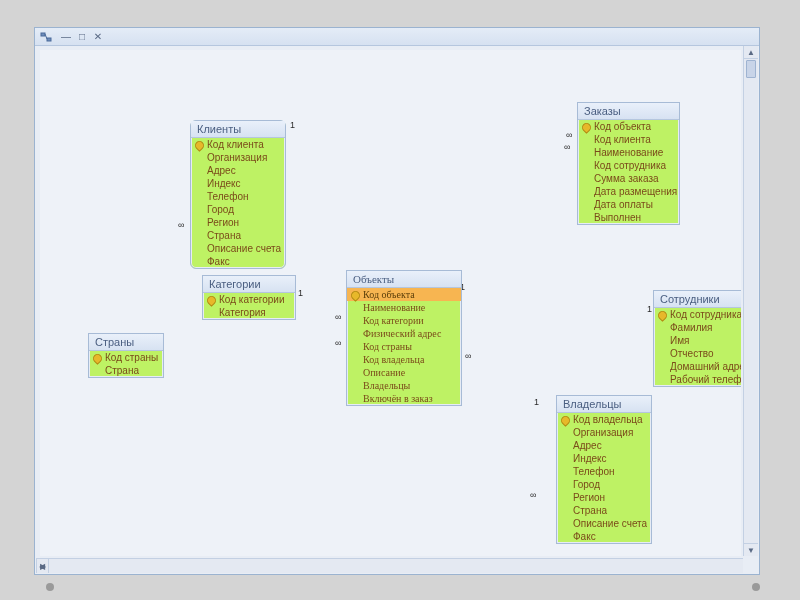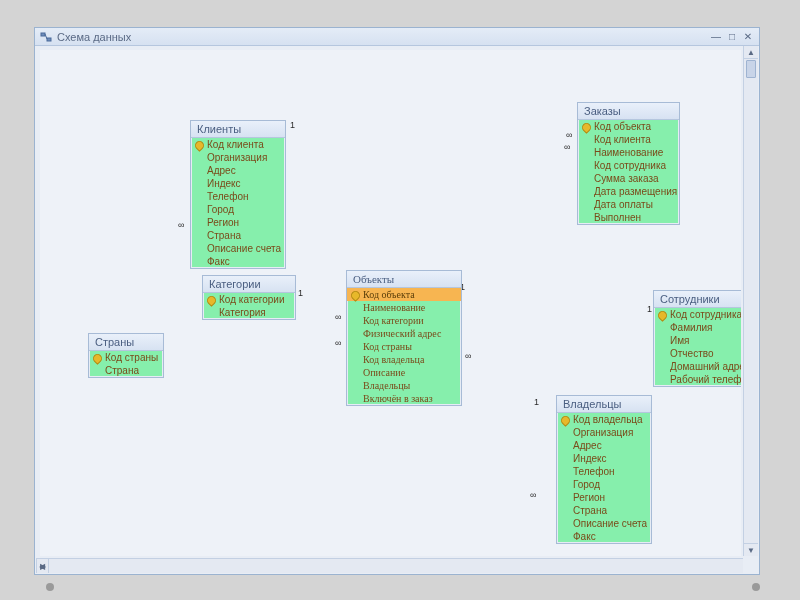--- a/index.html
+++ b/index.html
@@ -44,21 +44,21 @@
     font-size: 10px;
   }
   .canvas {
     position: absolute;
     left: 5px; top: 22px; right: 18px; bottom: 18px;
     background: #EEF2F8;
     overflow: hidden;
   }
   .table {
     position: absolute;
-    background: #86efac;
+    background: #bef264;
     border: 1px solid #A7BBD6;
     box-shadow: 0 0 0 1px #E6ECF5 inset;
     font-size: 10px;
     color: #7A4B1A;
   }
   .table .hdr {
     background: linear-gradient(#E9F0FA,#D7E2F2);
     color: #4A5E80;
     padding: 2px 6px;
     border-bottom: 1px solid #B5C6DE;
@@ -127,21 +127,20 @@
 
 <div class="window">
   <div class="titlebar">
     <span class="icon">
       <svg width="12" height="12" viewBox="0 0 12 12">
           <rect x="1" y="2" width="4" height="3" fill="#6F8DBB" stroke="#4A6A9A"></rect>
           <rect x="7" y="7" width="4" height="3" fill="#6F8DBB" stroke="#4A6A9A"></rect>
           <line x1="5" y1="3" x2="7" y2="8" stroke="#4A6A9A"></line>
         </svg>
     </span>
-    <span class="title">Схема данных</span>
     <span class="winbtn">—</span>
     <span class="winbtn">□</span>
     <span class="winbtn">✕</span>
   </div>
 
   <div class="canvas">
 
     <svg style="position:absolute;left:0;top:0;width:100%;height:100%;">
 
       <polyline class="rel" points="246,81 385,81 385,63 525,63 525,90 537,90" fill="none"></polyline>
@@ -171,21 +170,21 @@
       <text class="card" x="138" y="178">∞</text>
 
       <polyline class="rel" points="108,300 120,300 120,462 490,462 490,450 502,450" fill="none"></polyline>
       <text class="card" x="490" y="448">∞</text>
 
       <polyline class="rel" points="502,358 450,358 450,311 422,311" fill="none"></polyline>
       <text class="card" x="494" y="355">1</text>
       <text class="card" x="425" y="309">∞</text>
     </svg>
 
-    <div class="table" style="left:150px;top:70px;width:96px;">
+    <div class="table" style="left:150px;top:70px;width:96px;border-radius:6px;">
       <div class="hdr">Клиенты</div>
       <div class="field pk">Код клиента</div>
       <div class="field">Организация</div>
       <div class="field">Адрес</div>
       <div class="field">Индекс</div>
       <div class="field">Телефон</div>
       <div class="field">Город</div>
       <div class="field">Регион</div>
       <div class="field">Страна</div>
       <div class="field">Описание счета</div>

